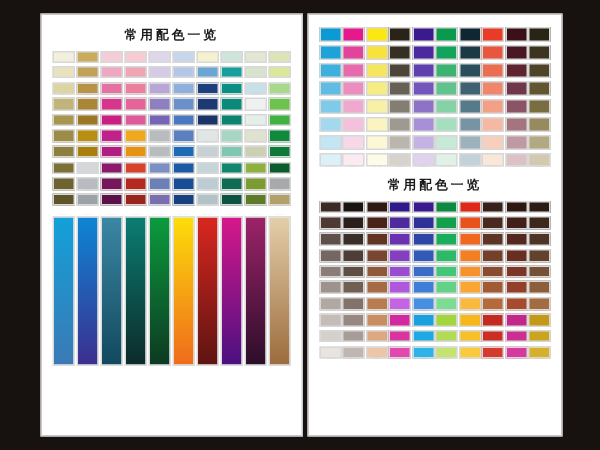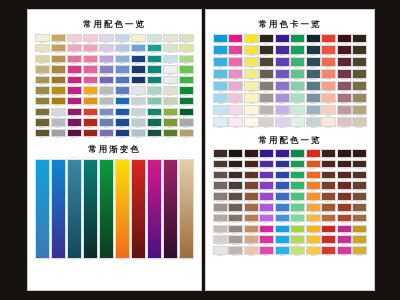--- a/index.html
+++ b/index.html
@@ -444,21 +444,20 @@
           <div class="cell">
             <div class="chip" style="height: 8.4px; background: rgb(94, 122, 40);"></div>
             <div class="chip-label">CMYK 65 30 100 10</div>
           </div>
           <div class="cell">
             <div class="chip" style="height: 8.4px; background: rgb(180, 160, 106);"></div>
             <div class="chip-label">CMYK 32 35 62 0</div>
           </div>
         </div>
 
-      <div class="panel-title" style="font-size:8.5px;padding-top:6px;">常用渐变色</div>
 
       <div class="grad-row" id="grad-row" style="margin:4px 4px 0 4px;">
           <div class="grad-col" style="width: 9.2%;">
             <div class="grad-label">CMYK 78 18 0 0</div>
             <div class="grad-bar" style="width: 100%; height: 100px; background: linear-gradient(rgb(19, 160, 216), rgb(58, 122, 181));"></div>
             <div class="grad-label">CMYK 75 45 10 0</div>
           </div>
           <div class="grad-col" style="width: 9.2%;">
             <div class="grad-label">CMYK 82 40 0 0</div>
             <div class="grad-bar" style="width: 100%; height: 100px; background: linear-gradient(rgb(13, 134, 212), rgb(59, 47, 143));"></div>
@@ -504,21 +503,20 @@
             <div class="grad-bar" style="width: 100%; height: 100px; background: linear-gradient(rgb(228, 207, 171), rgb(156, 108, 60));"></div>
             <div class="grad-label">CMYK 38 58 82 2</div>
           </div>
         </div>
     </div>
   </div>
 
   <div class="panel" id="right-panel" style="left:205px;top:9px;width:170px;height:282px;">
     <div class="panel-inner">
 
-      <div class="panel-title" style="font-size:8.5px;padding-top:7px;">常用色卡一览</div>
 
       <div class="swatch-grid" id="grid-tr" style="margin:5px 4px 0 4px;grid-template-columns:repeat(10,1fr);gap:0.8px 0.9px;">
           <div class="cell">
             <div class="chip" style="height: 9.6px; background: rgb(10, 155, 214);"></div>
             <div class="chip-label">C100 M0 Y0 K0</div>
           </div>
           <div class="cell">
             <div class="chip" style="height: 9.6px; background: rgb(229, 25, 140);"></div>
             <div class="chip-label">C0 M100 Y0 K0</div>
           </div>

